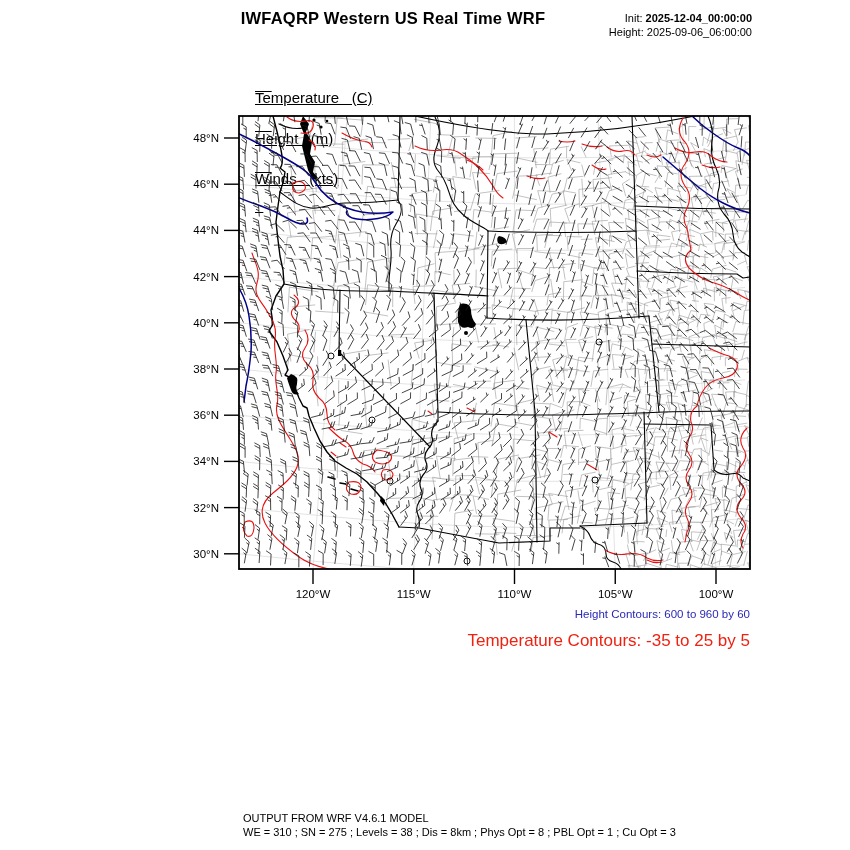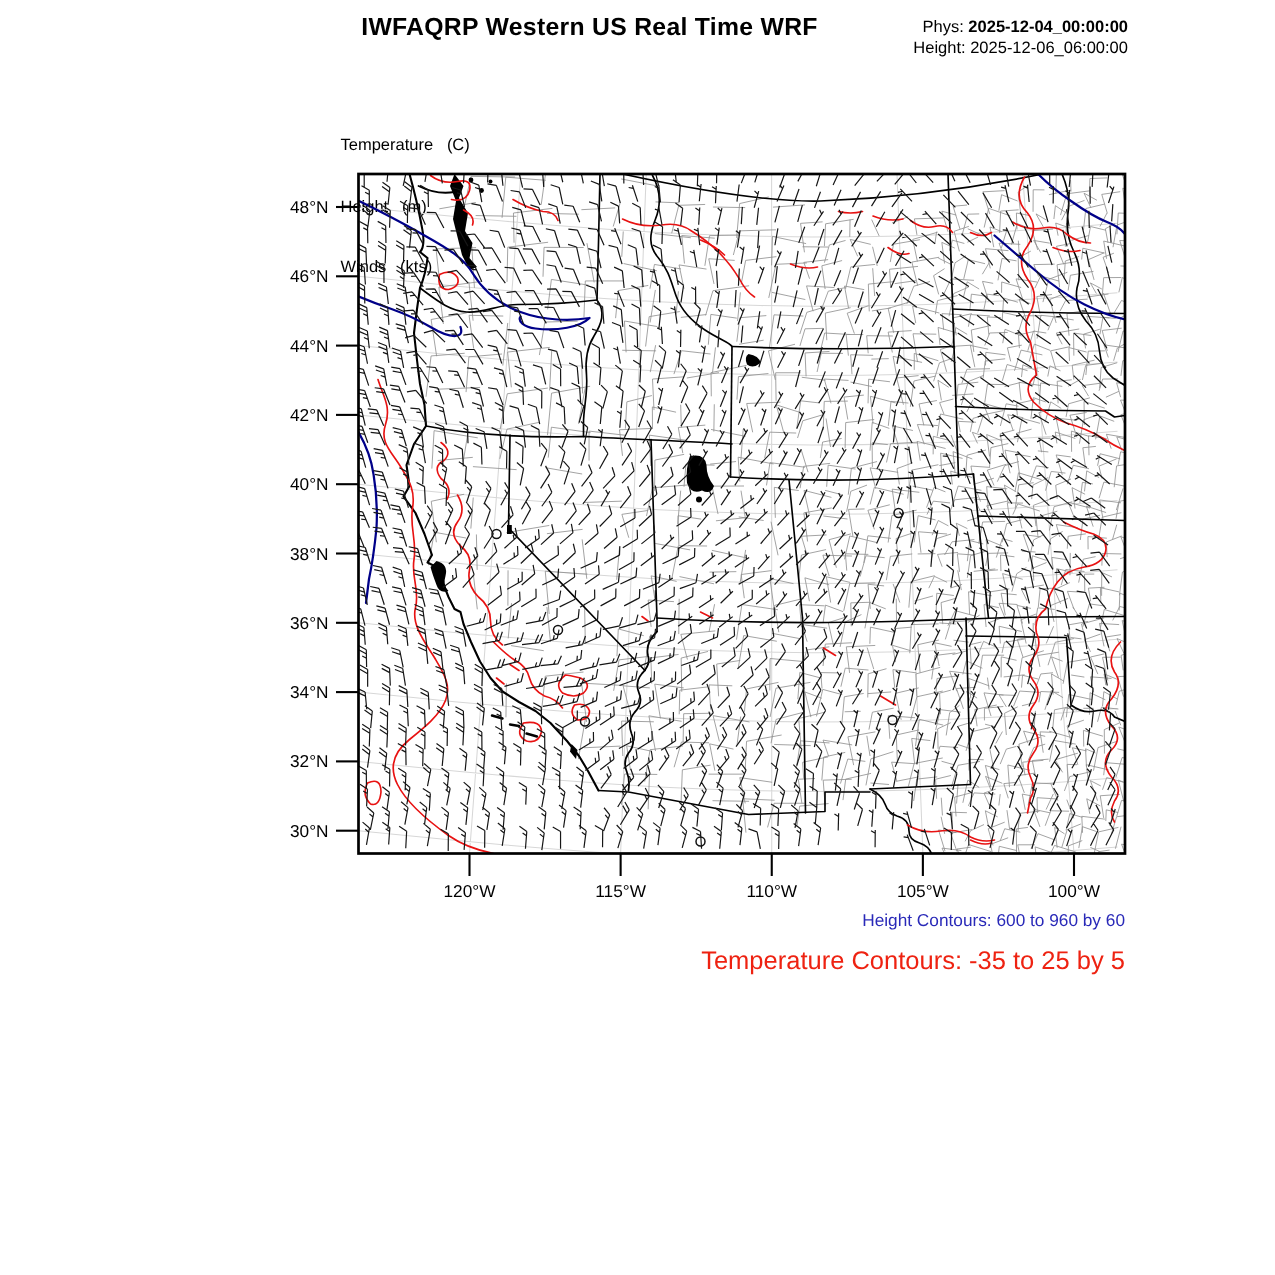--- a/index.html
+++ b/index.html
@@ -2,36 +2,36 @@
 <html><head>
 <meta charset="utf-8">
 <style>
   html,body{margin:0;padding:0;background:#ffffff;}
   #page{position:relative;width:850px;height:850px;background:#ffffff;overflow:hidden;
         font-family:"Liberation Sans",sans-serif;color:#000;margin-left:47px;}
   .abs{position:absolute;}
   #title{left:130px;top:9px;width:432px;text-align:center;font-size:16.5px;font-weight:bold;letter-spacing:.2px;}
   #initblock{right:145px;top:11px;text-align:right;font-size:11px;line-height:14px;}
   #initblock .val{font-weight:bold;}
-  #legend{left:180px;top:64px;font-size:11px;line-height:13.5px;white-space:pre;}
+  #legend{left:208px;top:64px;font-size:15px;line-height:13.5px;white-space:pre;text-decoration:underline;}
   #cap-height{right:147px;top:608px;font-size:11.5px;}
   #cap-temp{right:147px;top:631px;font-size:17px;}
   #footer{left:196px;top:812px;font-size:11px;line-height:13.5px;}
   svg text{font-family:"Liberation Sans",sans-serif;}
 </style>
 </head>
 <body>
 
 <div id="page">
 
   <div class="abs" id="title">IWFAQRP Western US Real Time WRF</div>
 
   <div class="abs" id="initblock">
-    <div><span>Phys: </span><span class="val">2025-12-04_00:00:00</span></div>
-    <div><span>Height: </span><span>2025-12-06_06:00:00</span></div>
+    <div><span>Init: </span><span class="val">2025-12-04_00:00:00</span></div>
+    <div><span>Height: </span><span>2025-09-06_06:00:00</span></div>
   </div>
 
   <div class="abs" id="legend">
     <div>Temperature   (C)</div>
     <div>Height   (m)</div>
     <div>Winds   (kts)</div>
   </div>
 
   <svg id="mapsvg" class="abs" style="left:0;top:0" width="850" height="850" viewBox="0 0 850 850">
     <defs>
@@ -169,14 +169,18 @@
         <line x1="568.25" x2="568.25" y1="569" y2="584" stroke="#000" stroke-width="1.4"></line>
         <text x="568.25" y="598" text-anchor="middle" font-size="11.5">105°W</text>
         <line x1="669" x2="669" y1="569" y2="584" stroke="#000" stroke-width="1.4"></line>
         <text x="669" y="598" text-anchor="middle" font-size="11.5">100°W</text>
       </g>
   </svg>
 
   <div class="abs" id="cap-height" style="color: rgb(41, 41, 184);">Height Contours: 600 to 960 by 60</div>
   <div class="abs" id="cap-temp" style="color: rgb(238, 34, 17);">Temperature Contours: -35 to 25 by 5</div>
 
+  <div class="abs" id="footer">
+    <div>OUTPUT FROM WRF V4.6.1 MODEL</div>
+    <div>WE = 310 ; SN = 275 ; Levels = 38 ; Dis = 8km ; Phys Opt = 8 ; PBL Opt = 1 ; Cu Opt = 3</div>
+  </div>
 
 </div>
 
 </body></html>

